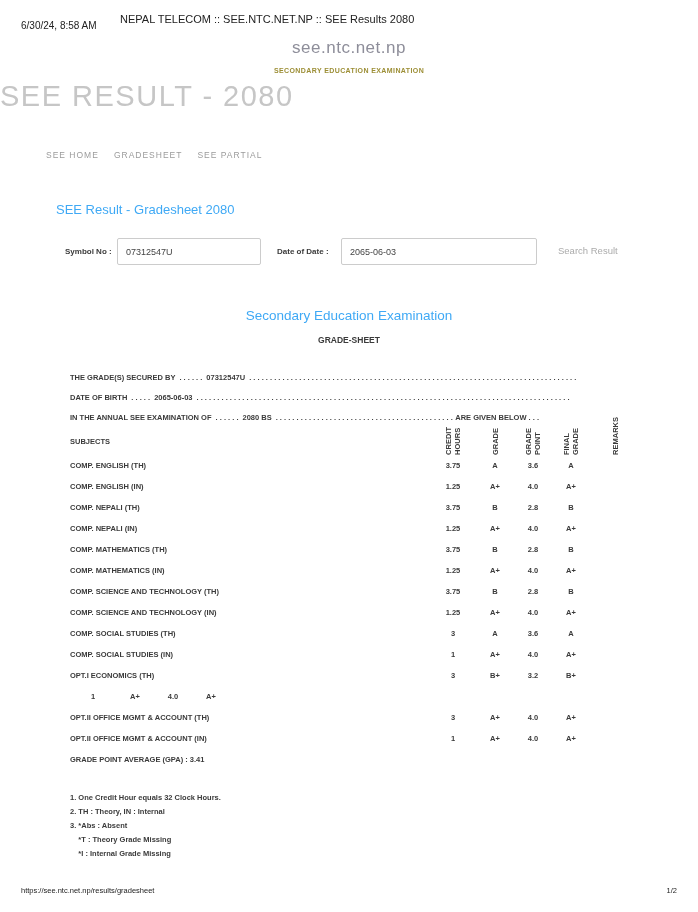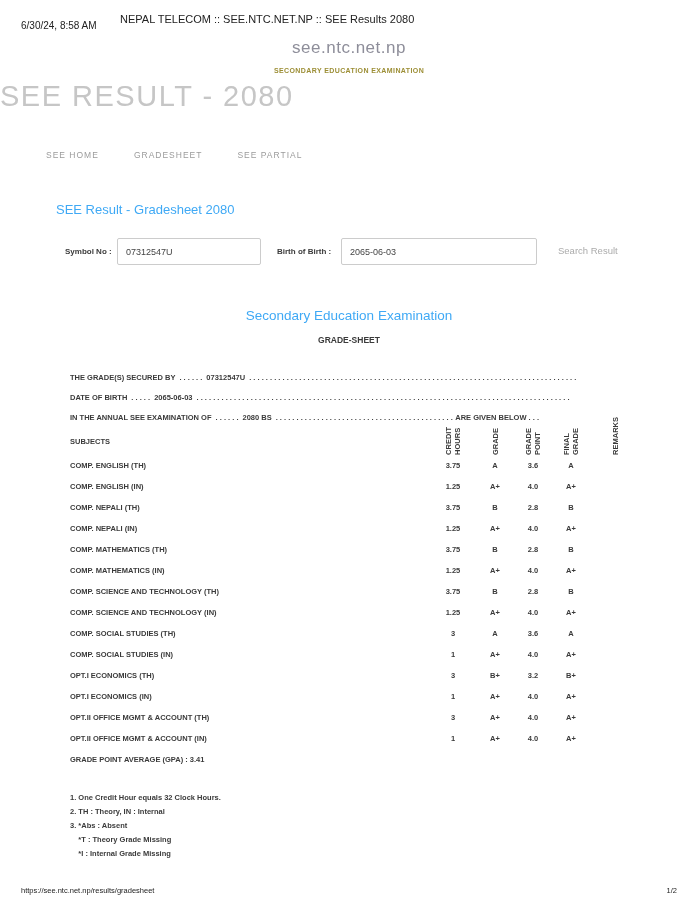--- a/index.html
+++ b/index.html
@@ -19,21 +19,21 @@
   .print-title{position:absolute;top:13px;left:120px;right:120px;text-align:left;font-size:11px;color:#222}
   .print-url{position:absolute;top:886px;left:21px;font-size:7.5px;color:#222}
   .print-page{position:absolute;top:886px;right:21px;font-size:7.5px;color:#222}
 
   
   .domain{position:absolute;top:38px;left:0;width:100%;text-align:center;font-size:17px;color:#8e8e9a;letter-spacing:.5px}
   .tagline{position:absolute;top:67px;left:0;width:100%;text-align:center;font-size:7px;font-weight:700;color:var(--olive);letter-spacing:.4px}
   .banner{position:absolute;top:80px;left:0;width:100%;font-size:29px;color:var(--banner_gray);letter-spacing:1.5px}
 
   
-  .nav{position:absolute;top:150px;left:46px;display:flex;gap:35px}
+  .nav{position:absolute;top:150px;left:46px;display:flex;gap:15px}
   .nav-item{font-size:8.5px;color:var(--muted);letter-spacing:1px;cursor:pointer}
 
   
   .gs-heading{position:absolute;top:202px;left:56px;font-size:13px;color:var(--accent_blue)}
   .form{position:absolute;top:238px;left:0;width:698px;height:28px}
   .lbl{position:absolute;top:9px;font-size:8px;font-weight:700;color:var(--ink)}
   .lbl-symbol{left:65px}
   .lbl-dob{left:277px}
   input.box{position:absolute;top:0;height:27px;border:1px solid #ccc;border-radius:2px;
             font-size:9px;color:#444;padding:0 8px;font-family:inherit;background:#fff}
@@ -83,21 +83,21 @@
 
     <div class="nav-item">GRADESHEET</div>
 
     <div class="nav-item">SEE PARTIAL</div>
   </div>
 
   <div class="gs-heading">SEE Result - Gradesheet 2080</div>
   <div class="form">
     <span class="lbl lbl-symbol">Symbol No :</span>
     <input class="box inp-symbol" value="07312547U" style="">
-    <span class="lbl lbl-dob">Birth of Birth :</span>
+    <span class="lbl lbl-dob">Date of Date :</span>
     <input class="box inp-dob" value="2065-06-03" style="">
     <button class="search-btn">Search Result</button>
   </div>
 
   <div class="sec-heading">Secondary Education Examination</div>
   <div class="gs-sub">GRADE-SHEET</div>
 
   <div class="dlines">
     <div class="dl dl0">
       <span>THE GRADE(S) SECURED BY</span>
@@ -236,21 +236,20 @@
     <div class="row">
       <div class="subj">OPT.I ECONOMICS (TH)</div>
       <div class="cell c0">3</div>
       <div class="cell c1">B+</div>
       <div class="cell c2">3.2</div>
       <div class="cell c3">B+</div>
       <div class="cell c4"></div>
     </div>
 
     <div class="row">
-      <div class="subj">OPT.I ECONOMICS (IN)</div>
       <div class="cell c0">1</div>
       <div class="cell c1">A+</div>
       <div class="cell c2">4.0</div>
       <div class="cell c3">A+</div>
       <div class="cell c4"></div>
     </div>
 
     <div class="row">
       <div class="subj">OPT.II OFFICE MGMT &amp; ACCOUNT (TH)</div>
       <div class="cell c0">3</div>

